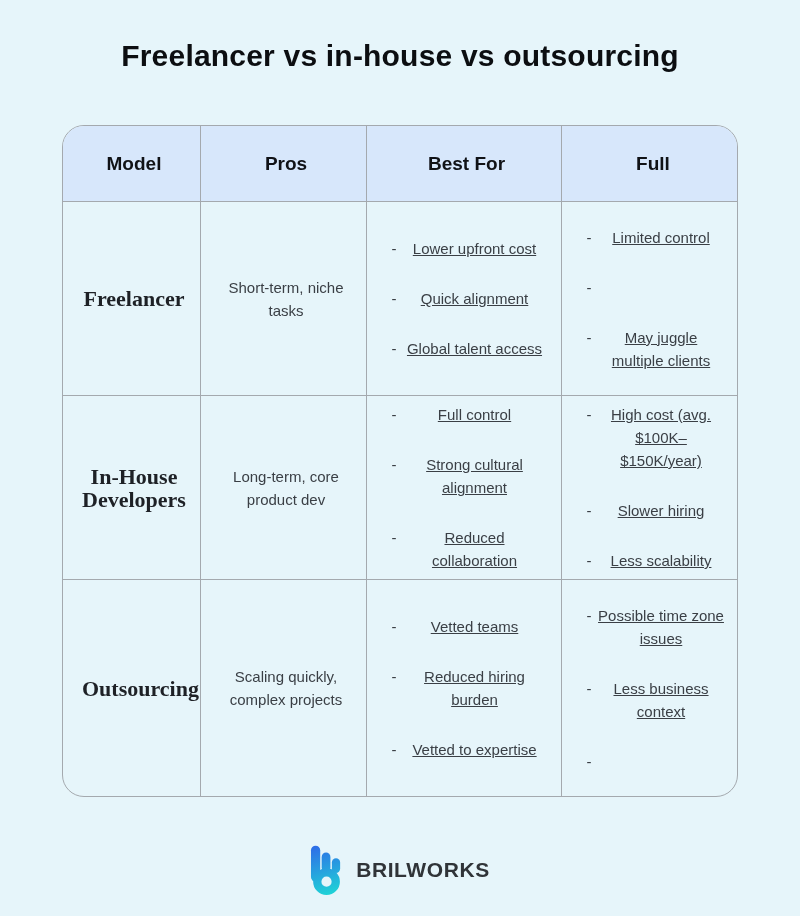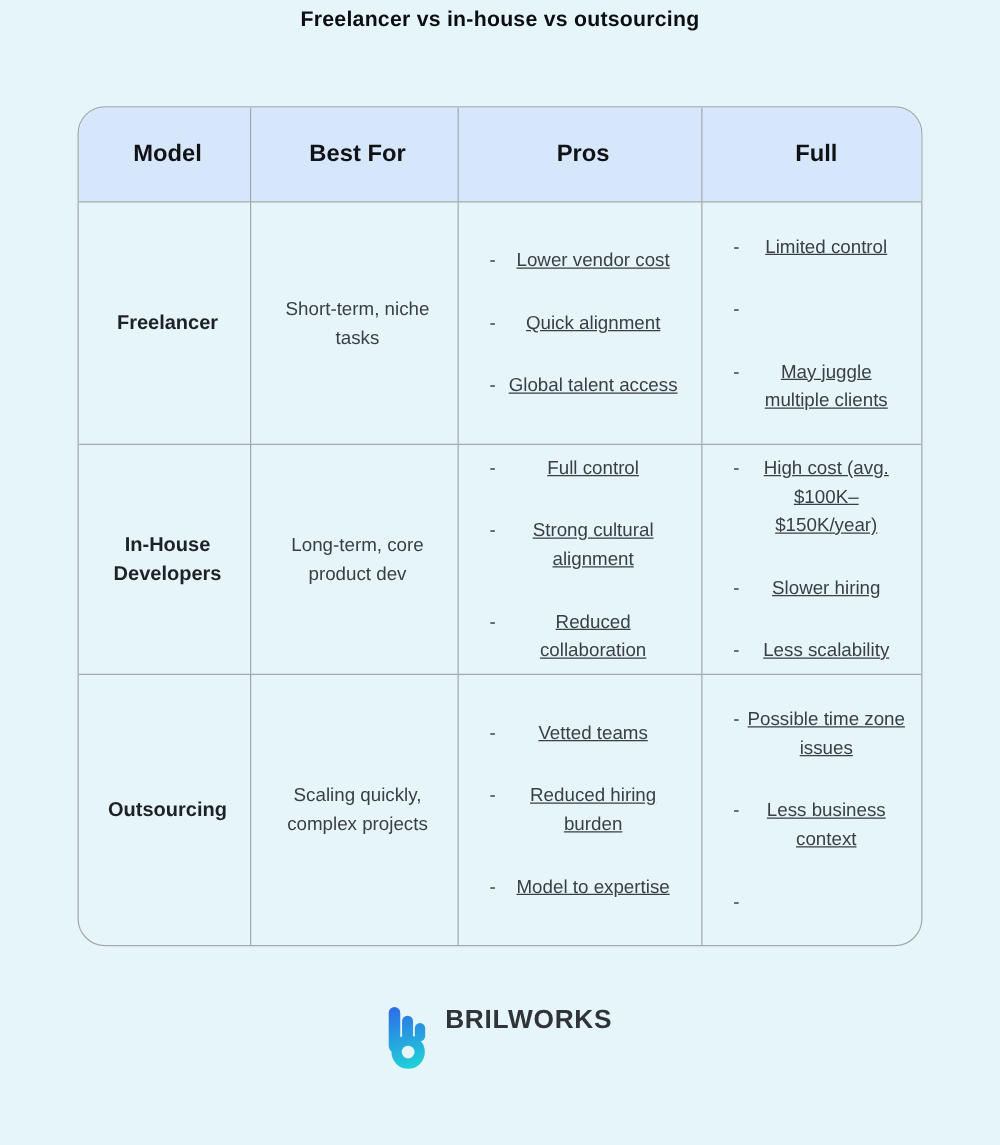--- a/index.html
+++ b/index.html
@@ -13,22 +13,23 @@
   }
   *{margin:0;padding:0;box-sizing:border-box;}
   html,body{width:800px;height:916px;}
   body{
     background:var(--page-bg);
     font-family:"Liberation Sans", sans-serif;
     color:var(--body-color);
     overflow:hidden;
   }
   .page-title{
+    margin-top:40px;
     text-align:center;
-    font-size:17px;
+    font-size:30px;
     line-height:32px;
     font-weight:700;
     color:var(--title-color);
     letter-spacing:0.2px;
   }
   .table{
     width:676px;
     margin:53px auto 0 auto;
     display:grid;
     grid-template-columns:137px 166px 195px 178px;
@@ -49,68 +50,69 @@
   }
   .cell:not(.c0){border-left:1px solid var(--line);}
   .cell.body{border-top:1px solid var(--line);}
   .cell.head{
     background:var(--header-bg);
     font-size:19px;
     font-weight:600;
     color:#101216;
   }
   .cell.model{
-    font-size:16px;
+    font-size:22px;
     font-weight:600;
     color:var(--model-color);
+    font-family:Liberation Serif, serif;
   }
   .bullet-list{
     list-style:none;
     display:flex;
     flex-direction:column;
     gap:27px;
   }
   .bullet-list li{display:flex;}
   .dash{width:16px;flex-shrink:0;}
   .li-text{flex:1;text-decoration:underline;}
   .footer{
     margin-top:47px;
     display:flex;
-    align-items:flex-start;
+    align-items:center;
     justify-content:center;
     gap:11px;
   }
   .brand-name{
     font-size:21px;
     font-weight:800;
     letter-spacing:0.6px;
     color:var(--brand-text);
   }
 </style>
 </head>
 <body>
 
 <h1 class="page-title">Freelancer vs in-house vs outsourcing</h1>
 
 <div class="table">
 
   <div class="cell head c0">Model</div>
+  <div class="cell head c2">Pros</div>
   <div class="cell head c1">Best For</div>
-  <div class="cell head c2">Pros</div>
   <div class="cell head c3">Full</div>
 
   <div class="cell body model c0">Freelancer</div>
   <div class="cell body c1">
     <span>Short-term, niche tasks</span>
   </div>
   <div class="cell body c2">
     <ul class="bullet-list">
       <li>
           <span class="dash">-</span>
-          <span class="li-text">Lower vendor cost</span>
+          <span class="li-text">Lower upfront cost</span>
         </li>
       <li>
           <span class="dash">-</span>
           <span class="li-text">Quick alignment</span>
         </li>
       <li>
           <span class="dash">-</span>
           <span class="li-text">Global talent access</span>
         </li>
     </ul>
@@ -177,21 +179,21 @@
       <li>
           <span class="dash">-</span>
           <span class="li-text">Vetted teams</span>
         </li>
       <li>
           <span class="dash">-</span>
           <span class="li-text">Reduced hiring burden</span>
         </li>
       <li>
           <span class="dash">-</span>
-          <span class="li-text">Model to expertise</span>
+          <span class="li-text">Vetted to expertise</span>
         </li>
     </ul>
   </div>
   <div class="cell body c3">
     <ul class="bullet-list">
       <li>
           <span class="dash">-</span>
           <span class="li-text">Possible time zone issues</span>
         </li>
       <li>

